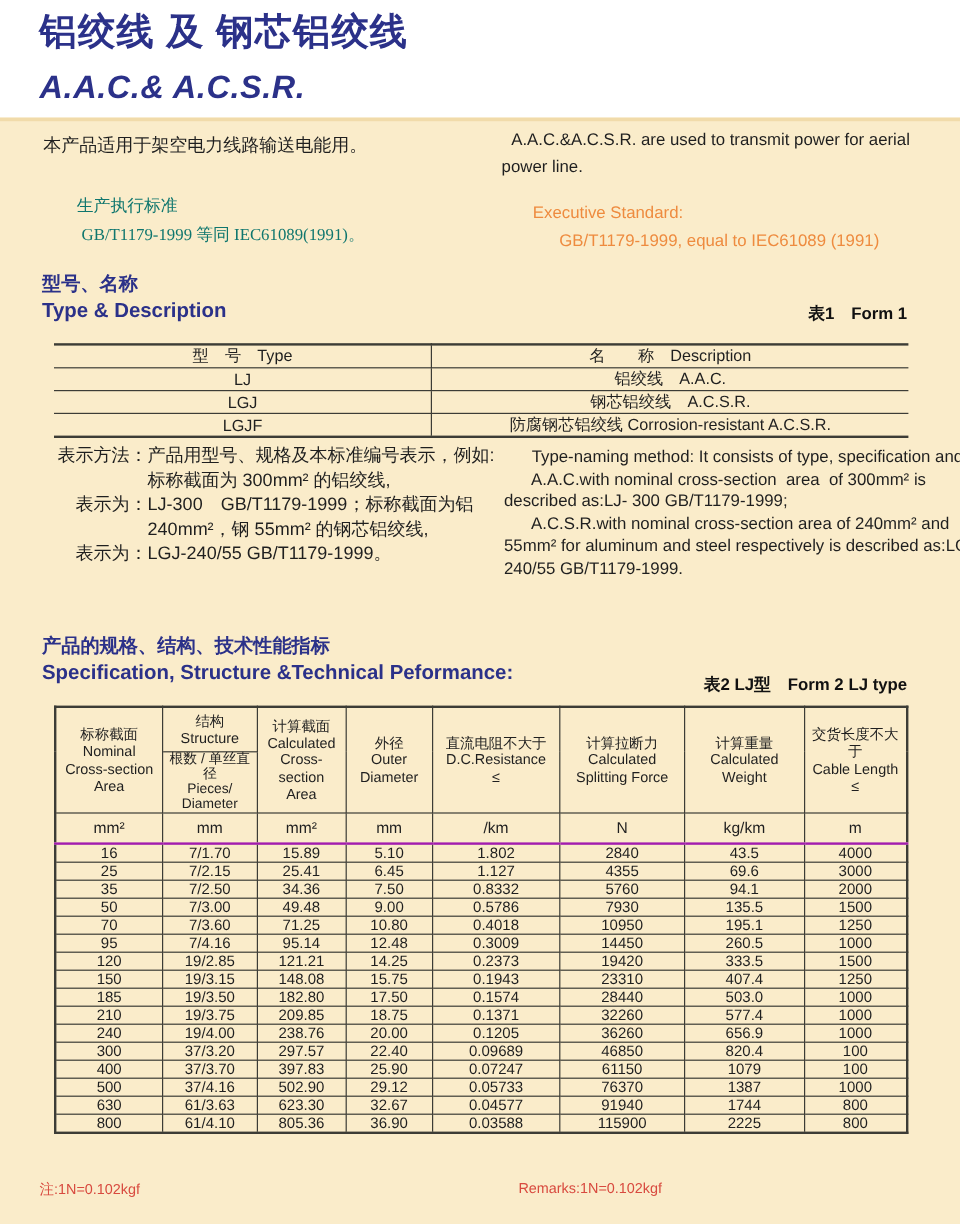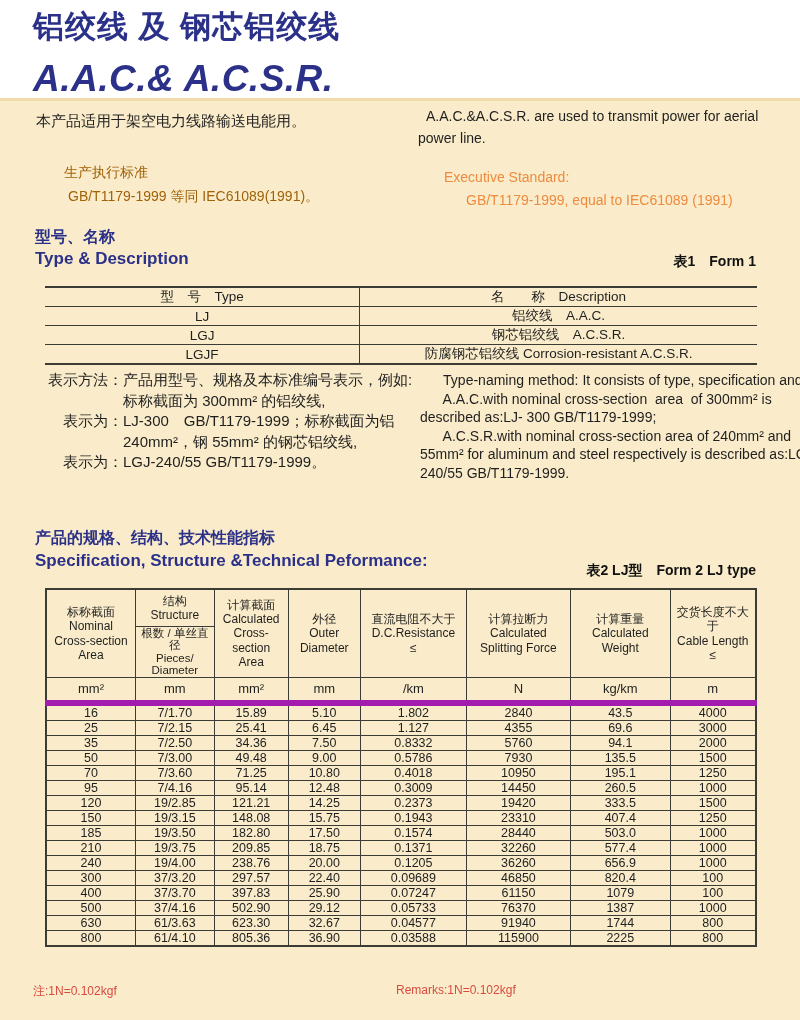--- a/index.html
+++ b/index.html
@@ -5,28 +5,28 @@
   * { margin:0; padding:0; box-sizing:border-box; }
   html,body { background:#ffffff; }
   body { font-family:"Liberation Sans","DejaVu Sans",sans-serif; color:#1f1f1f; }
   .page { position:relative; width:800px; height:1020px; background:#ffffff; overflow:hidden; }
 
   .beige-bg { position:absolute; left:0; top:98px; width:800px; height:922px;
               background:#faecca; border-top:3px solid #f1dbaa; }
 
   .title-cn { position:absolute; left:33px; top:6px; font-size:31px; font-weight:bold;
               color:#2b3189; letter-spacing:1px; }
-  .title-en { position:absolute; left:33px; top:58px; font-size:37px; font-weight:bold;
+  .title-en { position:absolute; left:33px; top:58px; font-size:27px; font-weight:bold;
               font-style:italic; color:#2b3189; letter-spacing:0.5px; }
 
   .intro-cn { position:absolute; left:36px; top:112px; width:352px; font-size:15px; }
   .intro-en { position:absolute; left:418px; top:106px; width:360px; font-size:14px;
               line-height:1.55; text-indent:8px; }
 
-  .std-cn { position:absolute; left:64px; top:161px; color:#a16207; font-size:14px; line-height:1.7; }
+  .std-cn { position:absolute; left:64px; top:161px; color:#0f766e; font-size:14px; line-height:1.7;font-family:Liberation Serif, serif; }
   .std-cn .std-value { padding-left:4px; }
   .std-en { position:absolute; left:444px; top:166px; color:#ee8b3f; font-size:14px; line-height:1.65; }
   .std-en .std-value { padding-left:22px; }
 
   .sec-title-cn { font-size:16px; font-weight:bold; color:#2b3189; }
   .sec-title-en { font-size:17px; font-weight:bold; color:#2b3189; }
   .sec1-cn { position:absolute; left:35px; top:227px; }
   .sec1-en { position:absolute; left:35px; top:249px; }
   .form1-label { position:absolute; right:44px; top:253px; font-size:14px; font-weight:bold; color:#111; }
   .sec2-cn { position:absolute; left:35px; top:528px; }
@@ -40,30 +40,30 @@
   .t1 td { text-align:center; vertical-align:middle; border-bottom:1px solid #3c3c36; padding:0; }
   .t1 td:first-child { border-right:1px solid #3c3c36; }
 
   .t2 { position:absolute; left:45px; top:588px; width:712px; border:2px solid #3c3c36; }
   .t2 th, .t2 td { border:1px solid #3c3c36; text-align:center; vertical-align:middle;
                    font-weight:normal; padding:0 1px; }
   .t2 thead th { white-space:pre-line; font-size:12px; line-height:1.18; }
   .t2 thead tr.h1 { height:37px; }
   .t2 thead tr.h2 { height:34px; }
   .t2 thead th.sub { font-size:11.5px; line-height:1.1; }
-  .t2 tr.units-row td { height:25px; font-size:13px; border-bottom:6px solid #a21caf; }
+  .t2 tr.units-row td { height:25px; font-size:13px; border-bottom:2px solid #a21caf; }
   .t2 tbody.data-rows tr { height:14px; }
   .t2 tbody.data-rows td { font-size:12.5px; }
 
   .naming-cn { position:absolute; left:48px; top:370px; font-size:15px; line-height:20.5px; }
   .naming-en { position:absolute; left:420px; top:371px; width:350px; font-size:14px; line-height:18.5px; }
   .naming-cn .line, .naming-en .line { white-space:pre; }
 
   .footer-note-cn { position:absolute; left:33px; top:983px; color:#d84a3f; font-size:12px; }
-  .footer-note-en { position:absolute; left:396px; top:983px; color:#d84a3f; font-size:12px; }
+  .footer-note-en { position:absolute; left:432px; top:983px; color:#d84a3f; font-size:12px; }
 </style>
 </head>
 <body>
 
 <div class="page">
 
   <div class="beige-bg"></div>
 
   <h1 class="title-cn">铝绞线 及 钢芯铝绞线</h1>
   <h2 class="title-en">A.A.C.&amp; A.C.S.R.</h2>

